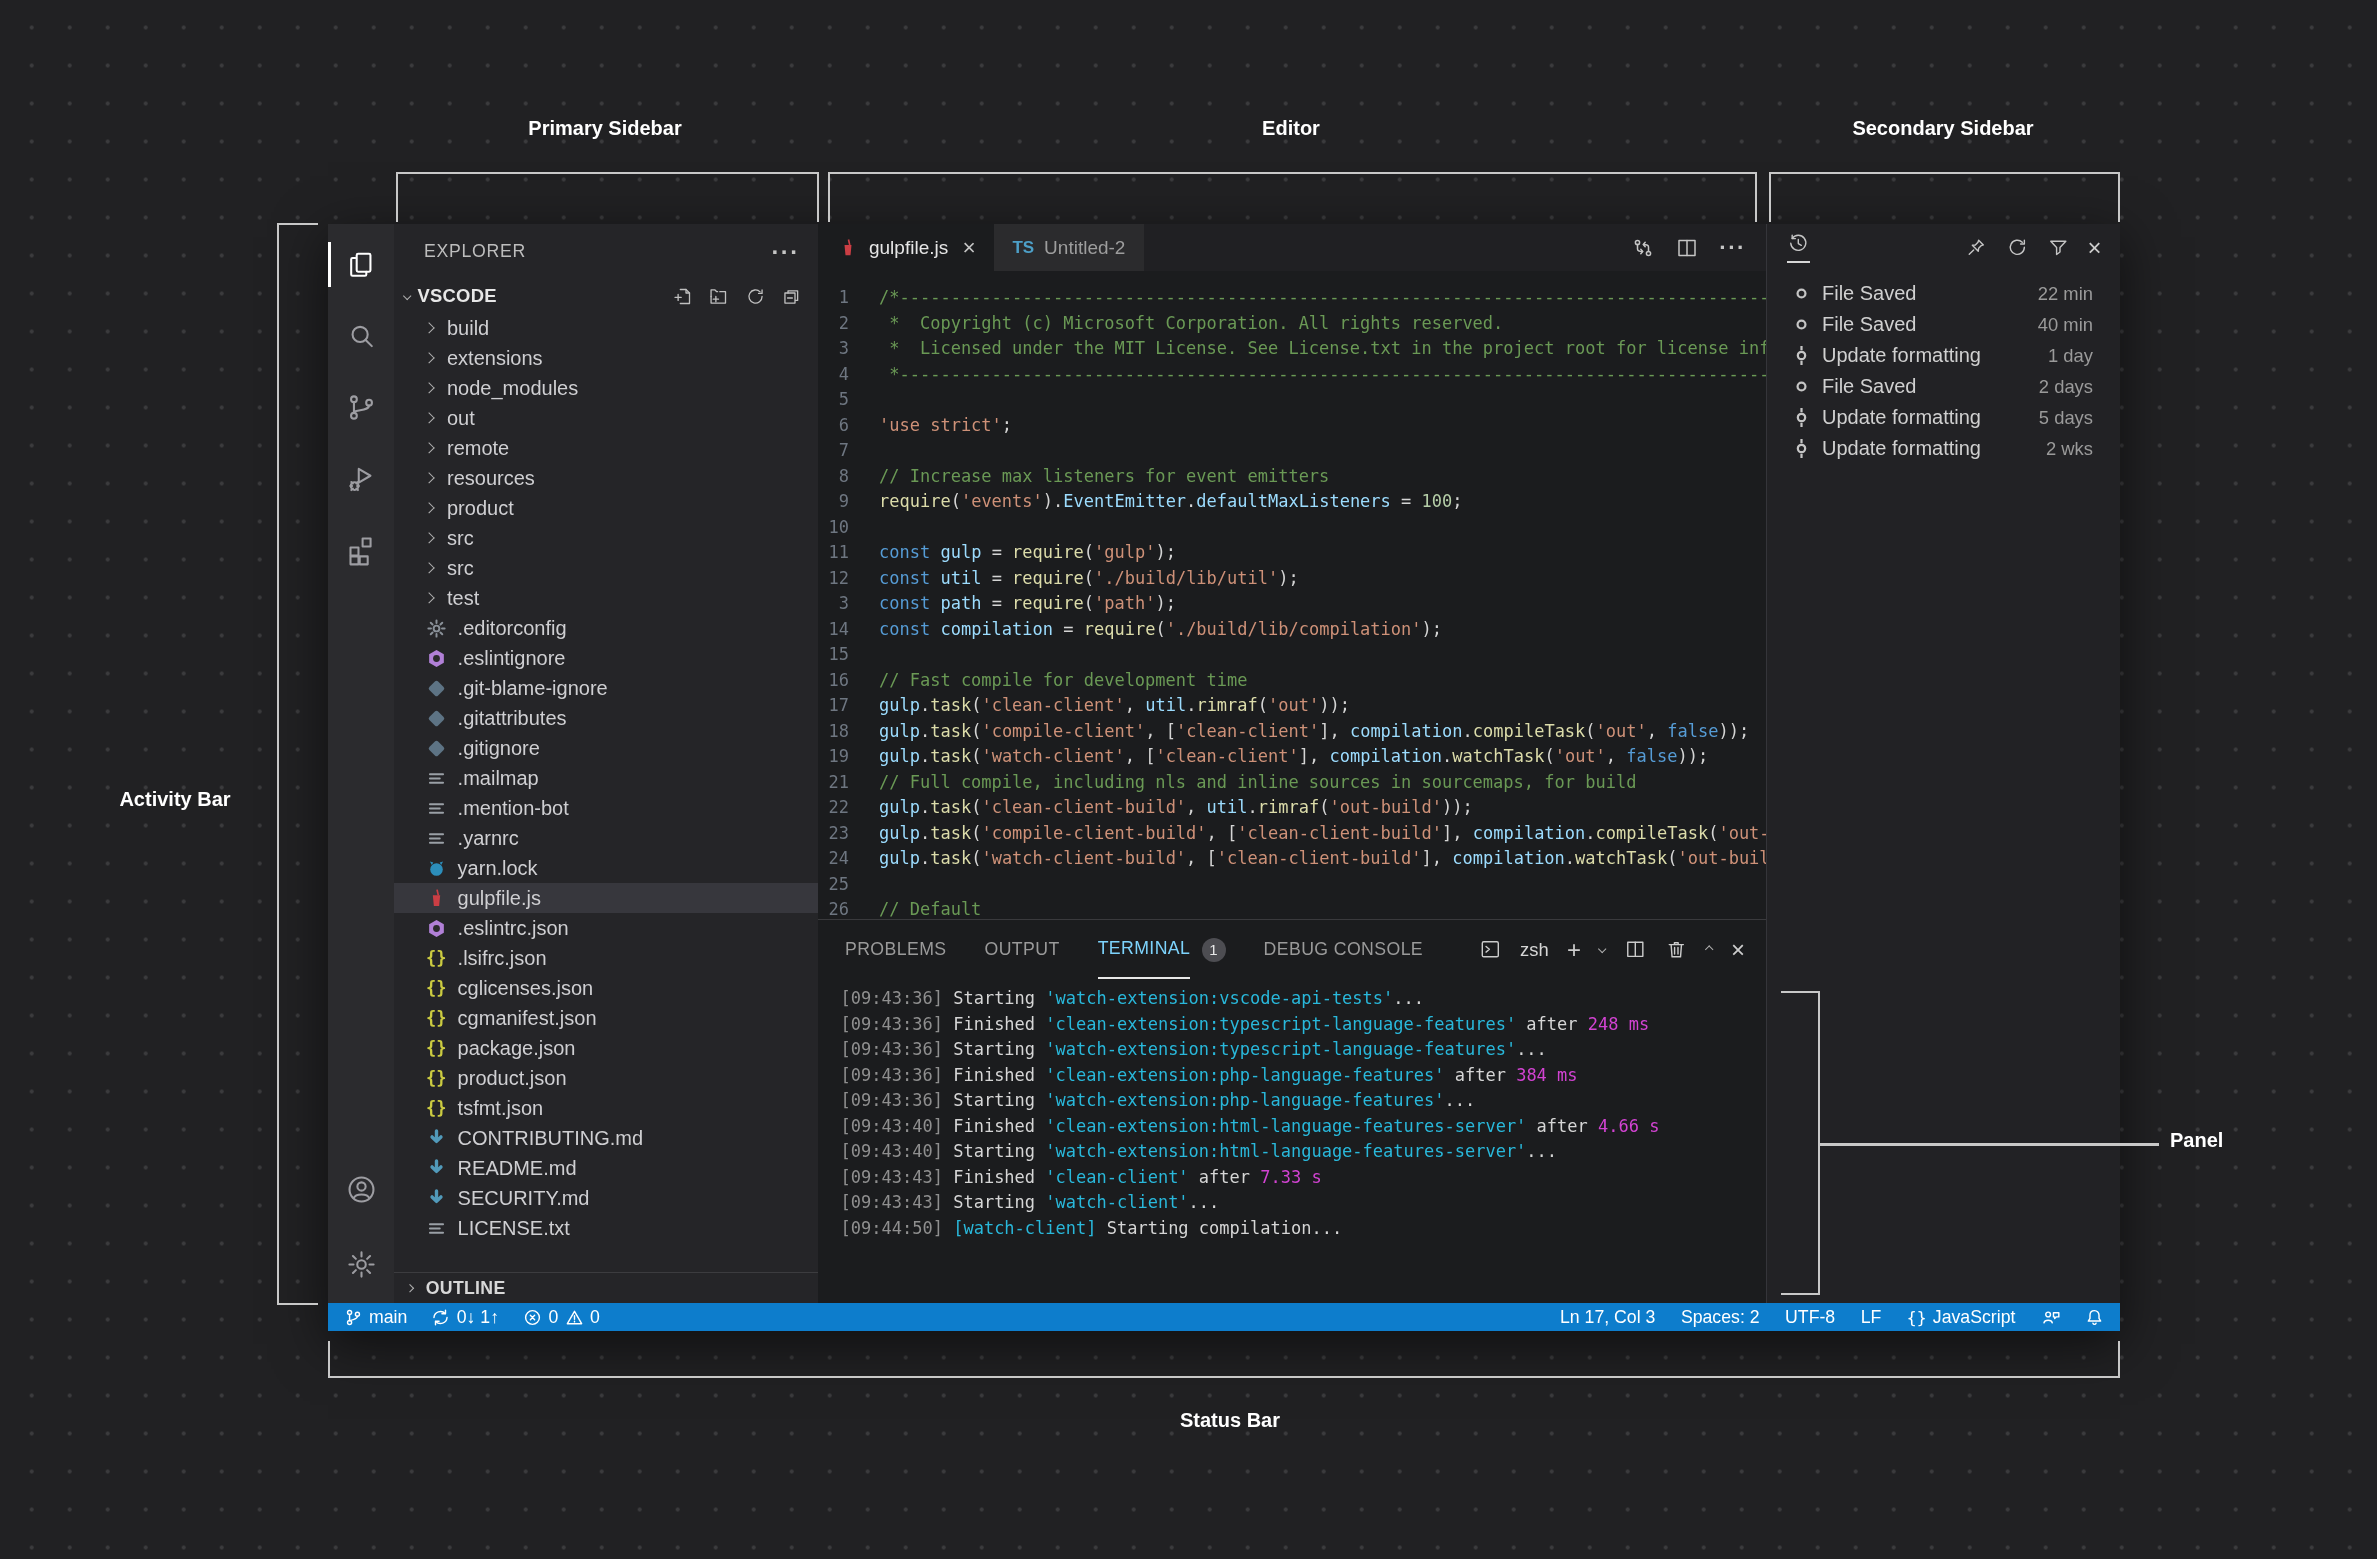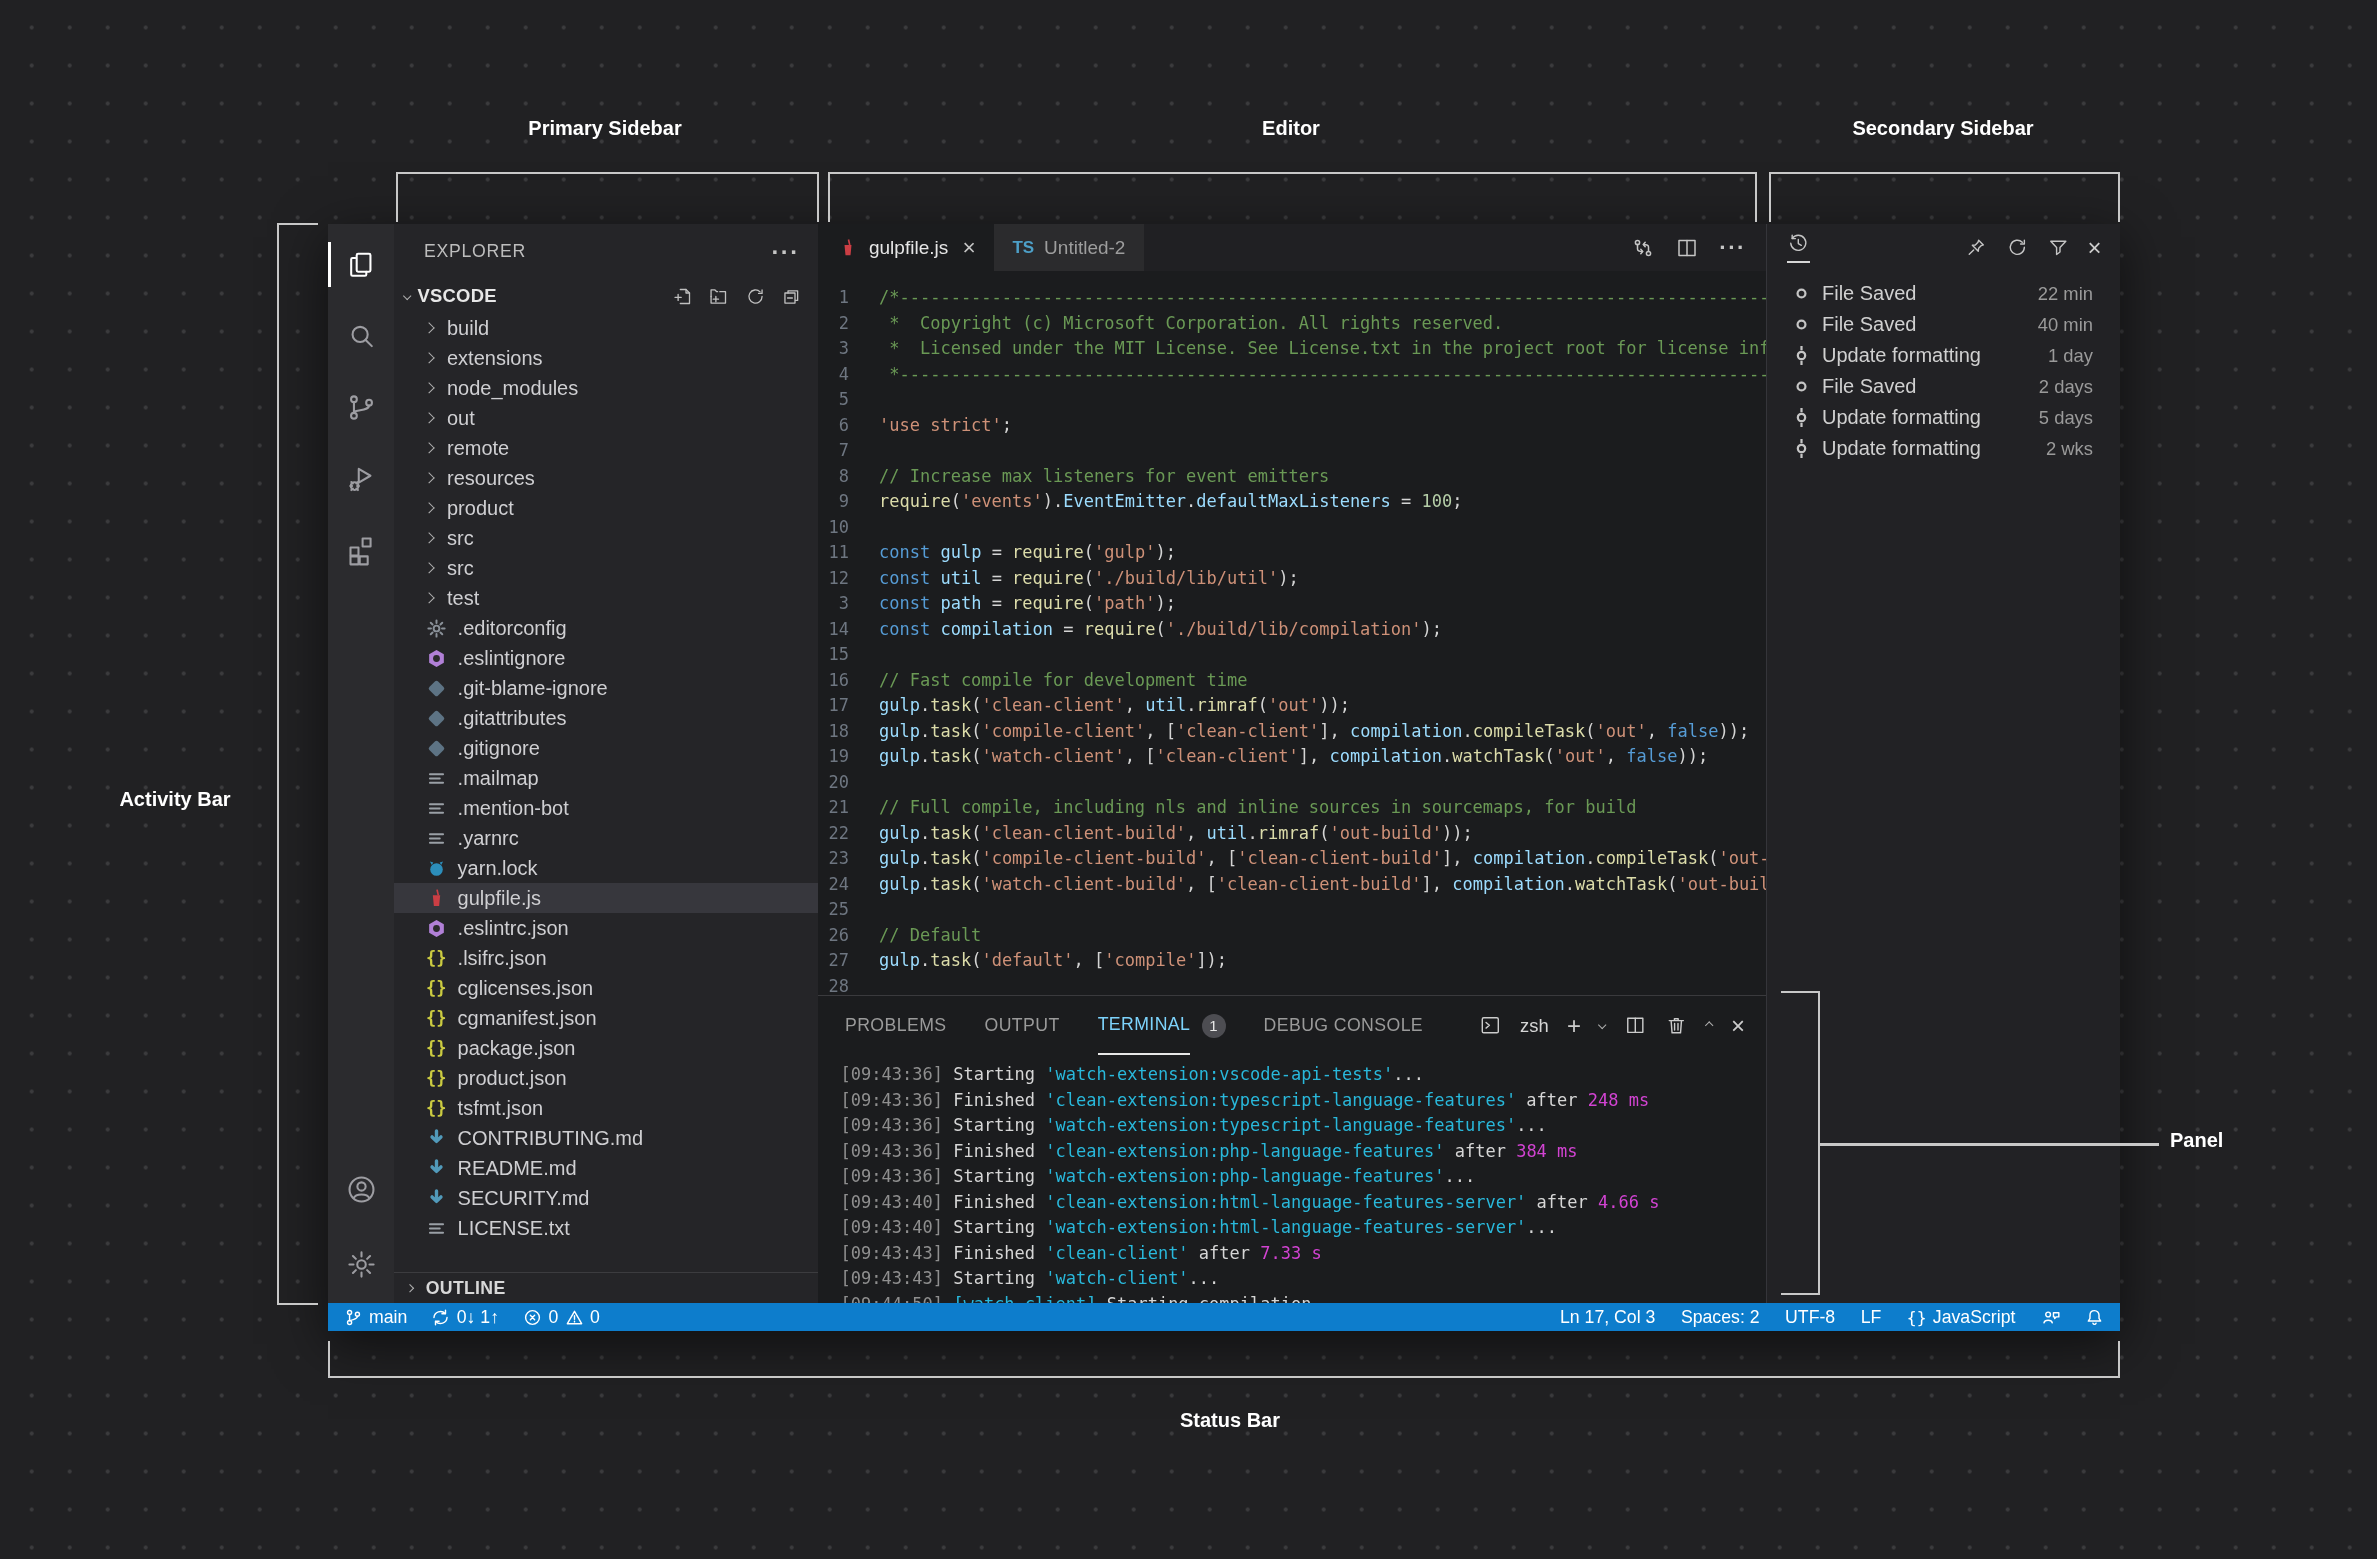--- a/index.html
+++ b/index.html
@@ -81,21 +81,21 @@
   .tab-actions .i svg { width:24px; height:24px; }
   .more-txt { font-size:22.6px; font-weight:700; letter-spacing:1.4px; color:#c5c5c5; }
 
   .code { flex:1; overflow:hidden; padding-top:14px; font-family:"DejaVu Sans Mono", monospace; font-size:17px; line-height:25.5px; }
   .cline { display:flex; white-space:pre; }
   .lnum { width:61px; flex-shrink:0; text-align:right; padding-right:30px; color:#6e7681; }
   .tk-c { color:#6a9955; } .tk-s { color:#ce9178; } .tk-k { color:#569cd6; }
   .tk-v { color:#9cdcfe; } .tk-f { color:#dcdcaa; } .tk-n2 { color:#b5cea8; } .tk-p { color:#d4d4d4; }
 
   
-  .panel { height:308px; flex-shrink:0; border-top:0.7px solid #3a3a3d; display:flex; flex-direction:column; background:#1b1c1e; }
+  .panel { height:384px; flex-shrink:0; border-top:0.7px solid #3a3a3d; display:flex; flex-direction:column; background:#1b1c1e; }
   .panel-tabs { height:59px; display:flex; align-items:center; padding:0 21px 0 27px; flex-shrink:0; }
   .ptab { font-size:17.7px; letter-spacing:0.4px; color:#9a9a9a; margin-right:38px; display:flex; align-items:center; gap:11.3px; height:100%; }
   .ptab .plabel { display:flex; align-items:center; height:100%; }
   .ptab.active .plabel { color:#7dd3fc; border-bottom:2.1px solid #e7e7e7; }
   .badge { width:24px; height:24px; border-radius:50%; background:#4d4d52; color:#e8e8e8; font-size:15px; display:flex; align-items:center; justify-content:center; }
   .panel-actions { margin-left:auto; display:flex; align-items:center; gap:18.4px; color:#cccccc; }
   .panel-actions .i svg { width:22.6px; height:22.6px; }
   .panel-actions .txt { font-size:18.4px; color:#d6d6d6; }
   .glyph { font-size:24px; color:#cccccc; line-height:1; }
   .terminal { flex:1; overflow:hidden; padding:7px 0 0 22.6px; font-family:"DejaVu Sans Mono", monospace; font-size:17px; line-height:25.5px; white-space:pre; }
@@ -479,21 +479,20 @@
           <div class="cline"><span class="lnum">10</span><span class="ltext"></span></div>
           <div class="cline"><span class="lnum">11</span><span class="ltext"><span class="tk-k">const</span><span class="tk-p"> </span><span class="tk-v">gulp</span><span class="tk-p"> = </span><span class="tk-f">require</span><span class="tk-p">(</span><span class="tk-s">'gulp'</span><span class="tk-p">);</span></span></div>
           <div class="cline"><span class="lnum">12</span><span class="ltext"><span class="tk-k">const</span><span class="tk-p"> </span><span class="tk-v">util</span><span class="tk-p"> = </span><span class="tk-f">require</span><span class="tk-p">(</span><span class="tk-s">'./build/lib/util'</span><span class="tk-p">);</span></span></div>
           <div class="cline"><span class="lnum">3</span><span class="ltext"><span class="tk-k">const</span><span class="tk-p"> </span><span class="tk-v">path</span><span class="tk-p"> = </span><span class="tk-f">require</span><span class="tk-p">(</span><span class="tk-s">'path'</span><span class="tk-p">);</span></span></div>
           <div class="cline"><span class="lnum">14</span><span class="ltext"><span class="tk-k">const</span><span class="tk-p"> </span><span class="tk-v">compilation</span><span class="tk-p"> = </span><span class="tk-f">require</span><span class="tk-p">(</span><span class="tk-s">'./build/lib/compilation'</span><span class="tk-p">);</span></span></div>
           <div class="cline"><span class="lnum">15</span><span class="ltext"></span></div>
           <div class="cline"><span class="lnum">16</span><span class="ltext"><span class="tk-c">// Fast compile for development time</span></span></div>
           <div class="cline"><span class="lnum">17</span><span class="ltext"><span class="tk-v">gulp</span><span class="tk-p">.</span><span class="tk-f">task</span><span class="tk-p">(</span><span class="tk-s">'clean-client'</span><span class="tk-p">, </span><span class="tk-v">util</span><span class="tk-p">.</span><span class="tk-f">rimraf</span><span class="tk-p">(</span><span class="tk-s">'out'</span><span class="tk-p">));</span></span></div>
           <div class="cline"><span class="lnum">18</span><span class="ltext"><span class="tk-v">gulp</span><span class="tk-p">.</span><span class="tk-f">task</span><span class="tk-p">(</span><span class="tk-s">'compile-client'</span><span class="tk-p">, [</span><span class="tk-s">'clean-client'</span><span class="tk-p">], </span><span class="tk-v">compilation</span><span class="tk-p">.</span><span class="tk-f">compileTask</span><span class="tk-p">(</span><span class="tk-s">'out'</span><span class="tk-p">, </span><span class="tk-k">false</span><span class="tk-p">));</span></span></div>
           <div class="cline"><span class="lnum">19</span><span class="ltext"><span class="tk-v">gulp</span><span class="tk-p">.</span><span class="tk-f">task</span><span class="tk-p">(</span><span class="tk-s">'watch-client'</span><span class="tk-p">, [</span><span class="tk-s">'clean-client'</span><span class="tk-p">], </span><span class="tk-v">compilation</span><span class="tk-p">.</span><span class="tk-f">watchTask</span><span class="tk-p">(</span><span class="tk-s">'out'</span><span class="tk-p">, </span><span class="tk-k">false</span><span class="tk-p">));</span></span></div>
-          <div class="cline"><span class="lnum">20</span><span class="ltext"></span></div>
           <div class="cline"><span class="lnum">21</span><span class="ltext"><span class="tk-c">// Full compile, including nls and inline sources in sourcemaps, for build</span></span></div>
           <div class="cline"><span class="lnum">22</span><span class="ltext"><span class="tk-v">gulp</span><span class="tk-p">.</span><span class="tk-f">task</span><span class="tk-p">(</span><span class="tk-s">'clean-client-build'</span><span class="tk-p">, </span><span class="tk-v">util</span><span class="tk-p">.</span><span class="tk-f">rimraf</span><span class="tk-p">(</span><span class="tk-s">'out-build'</span><span class="tk-p">));</span></span></div>
           <div class="cline"><span class="lnum">23</span><span class="ltext"><span class="tk-v">gulp</span><span class="tk-p">.</span><span class="tk-f">task</span><span class="tk-p">(</span><span class="tk-s">'compile-client-build'</span><span class="tk-p">, [</span><span class="tk-s">'clean-client-build'</span><span class="tk-p">], </span><span class="tk-v">compilation</span><span class="tk-p">.</span><span class="tk-f">compileTask</span><span class="tk-p">(</span><span class="tk-s">'out-build'</span></span></div>
           <div class="cline"><span class="lnum">24</span><span class="ltext"><span class="tk-v">gulp</span><span class="tk-p">.</span><span class="tk-f">task</span><span class="tk-p">(</span><span class="tk-s">'watch-client-build'</span><span class="tk-p">, [</span><span class="tk-s">'clean-client-build'</span><span class="tk-p">], </span><span class="tk-v">compilation</span><span class="tk-p">.</span><span class="tk-f">watchTask</span><span class="tk-p">(</span><span class="tk-s">'out-build'</span></span></div>
           <div class="cline"><span class="lnum">25</span><span class="ltext"></span></div>
           <div class="cline"><span class="lnum">26</span><span class="ltext"><span class="tk-c">// Default</span></span></div>
           <div class="cline"><span class="lnum">27</span><span class="ltext"><span class="tk-v">gulp</span><span class="tk-p">.</span><span class="tk-f">task</span><span class="tk-p">(</span><span class="tk-s">'default'</span><span class="tk-p">, [</span><span class="tk-s">'compile'</span><span class="tk-p">]);</span></span></div>
           <div class="cline"><span class="lnum">28</span><span class="ltext"></span></div>
         </div>
 

